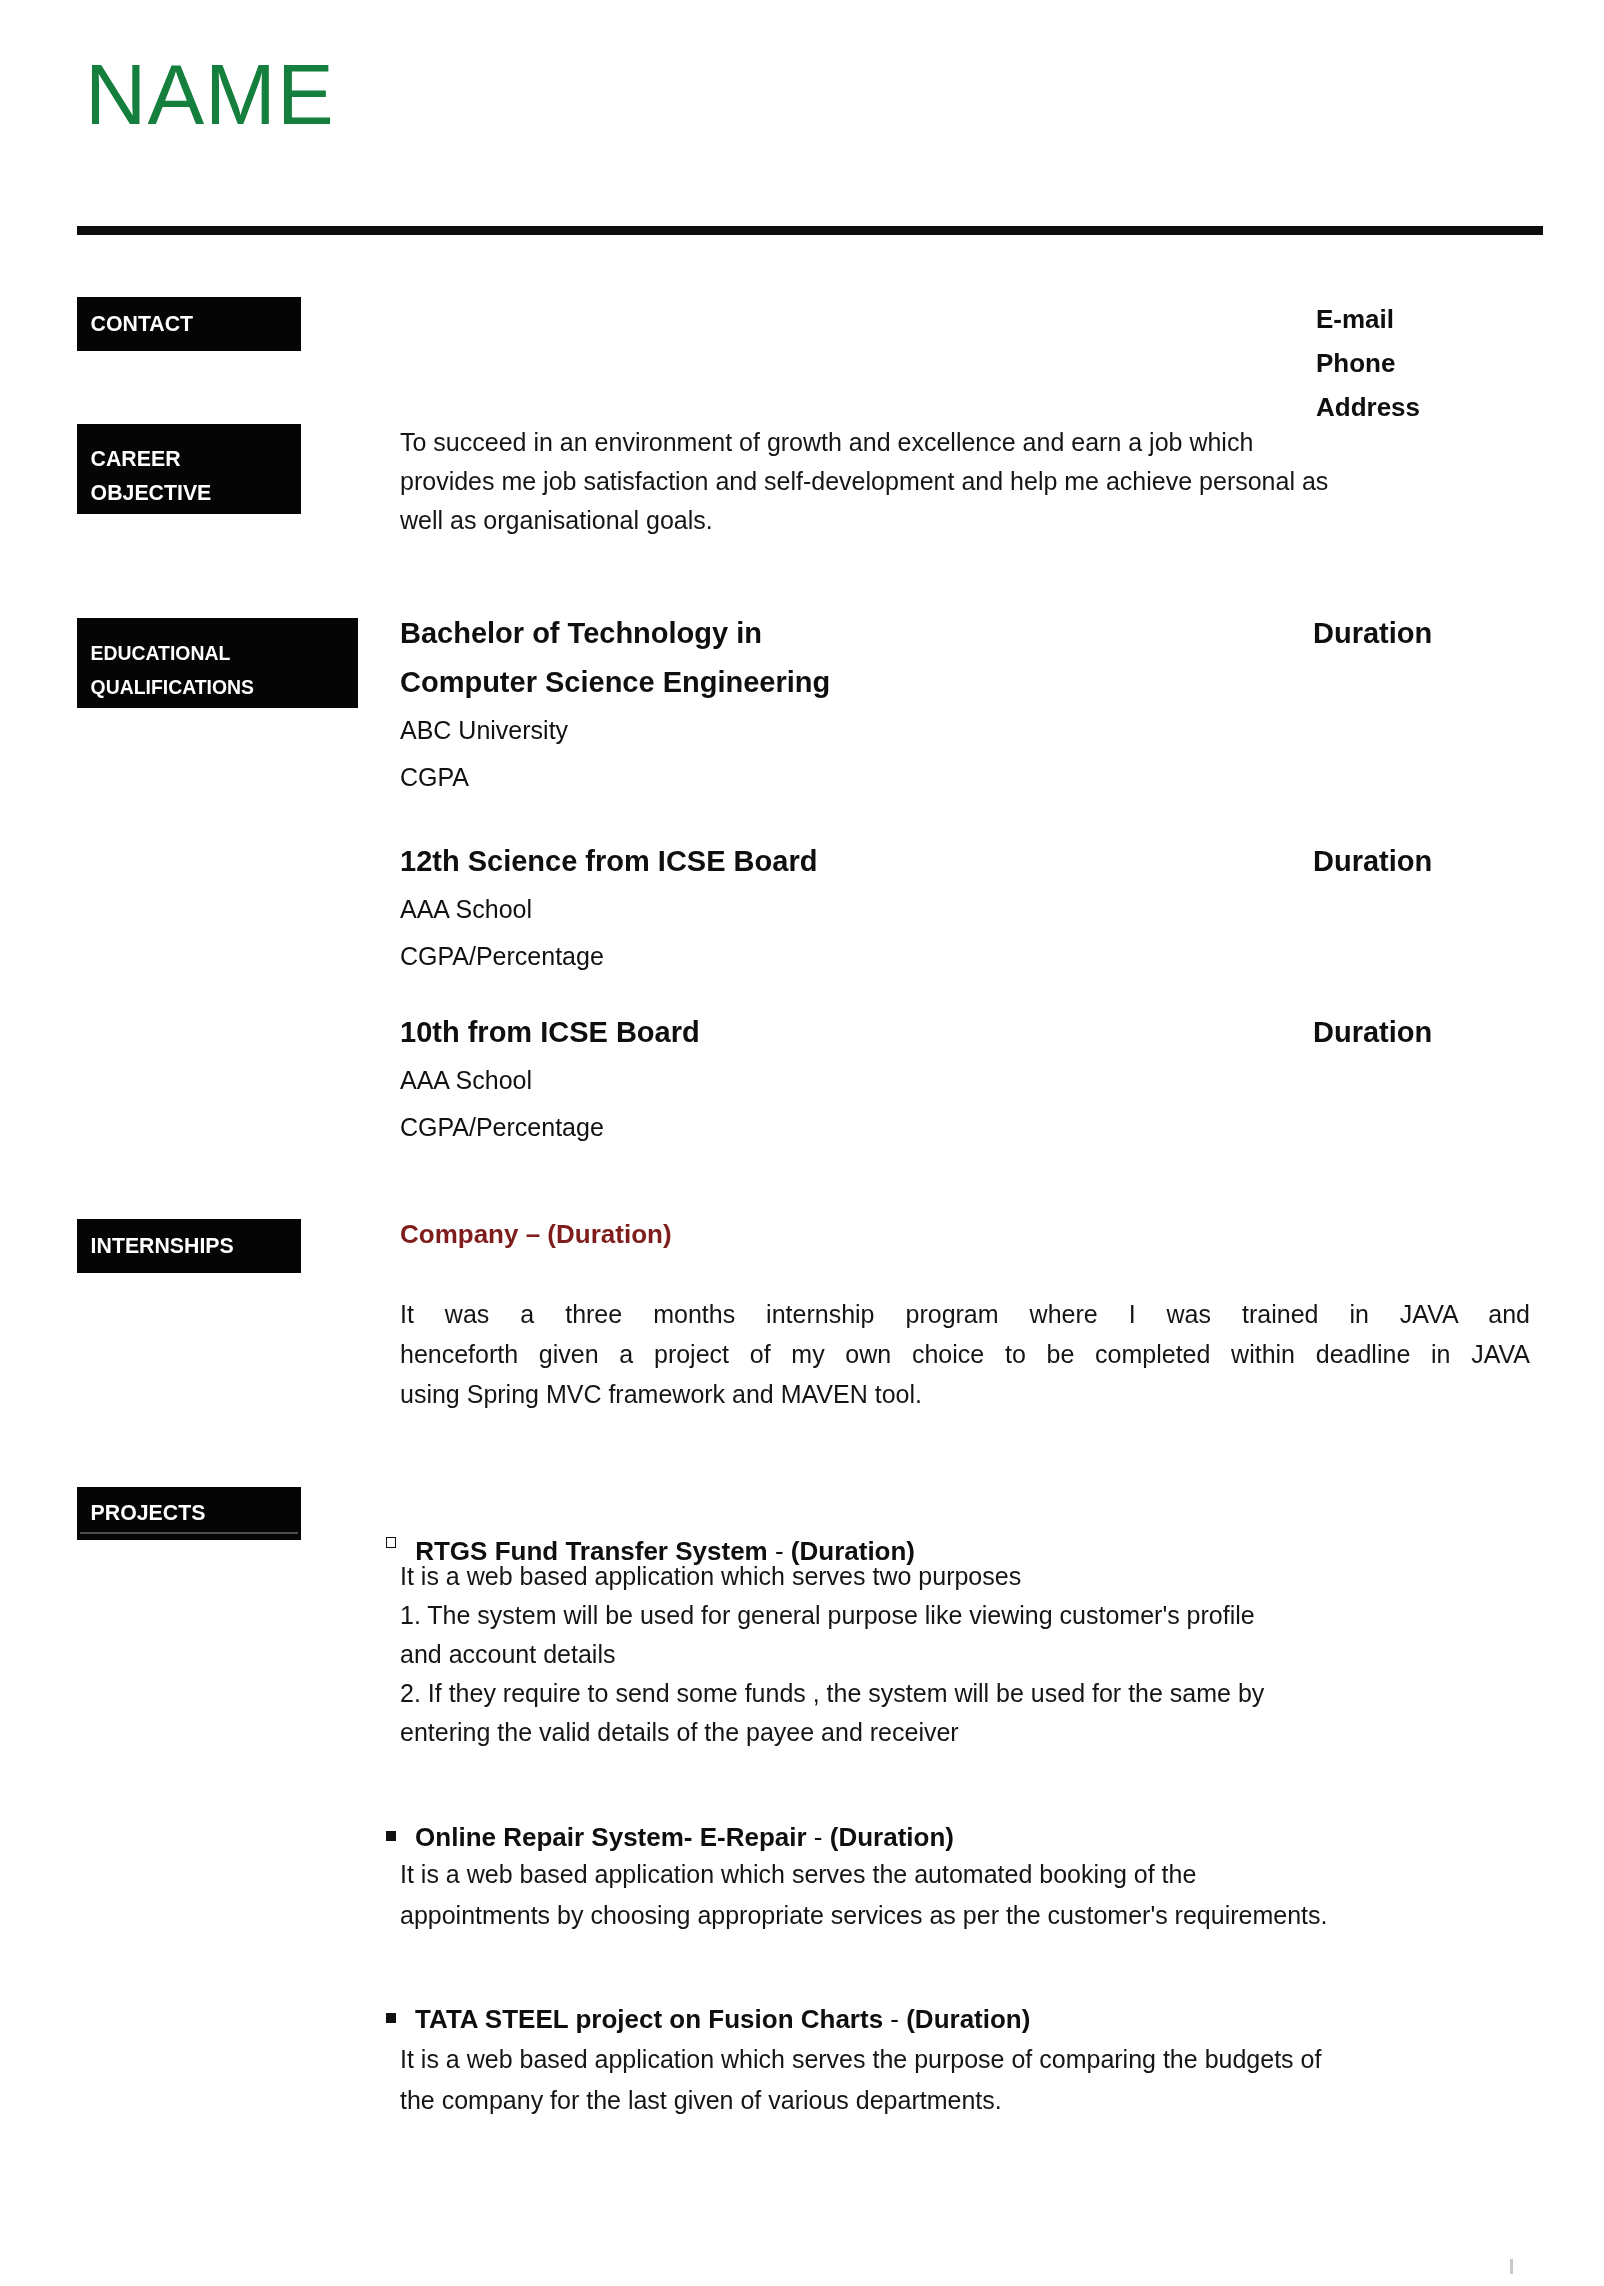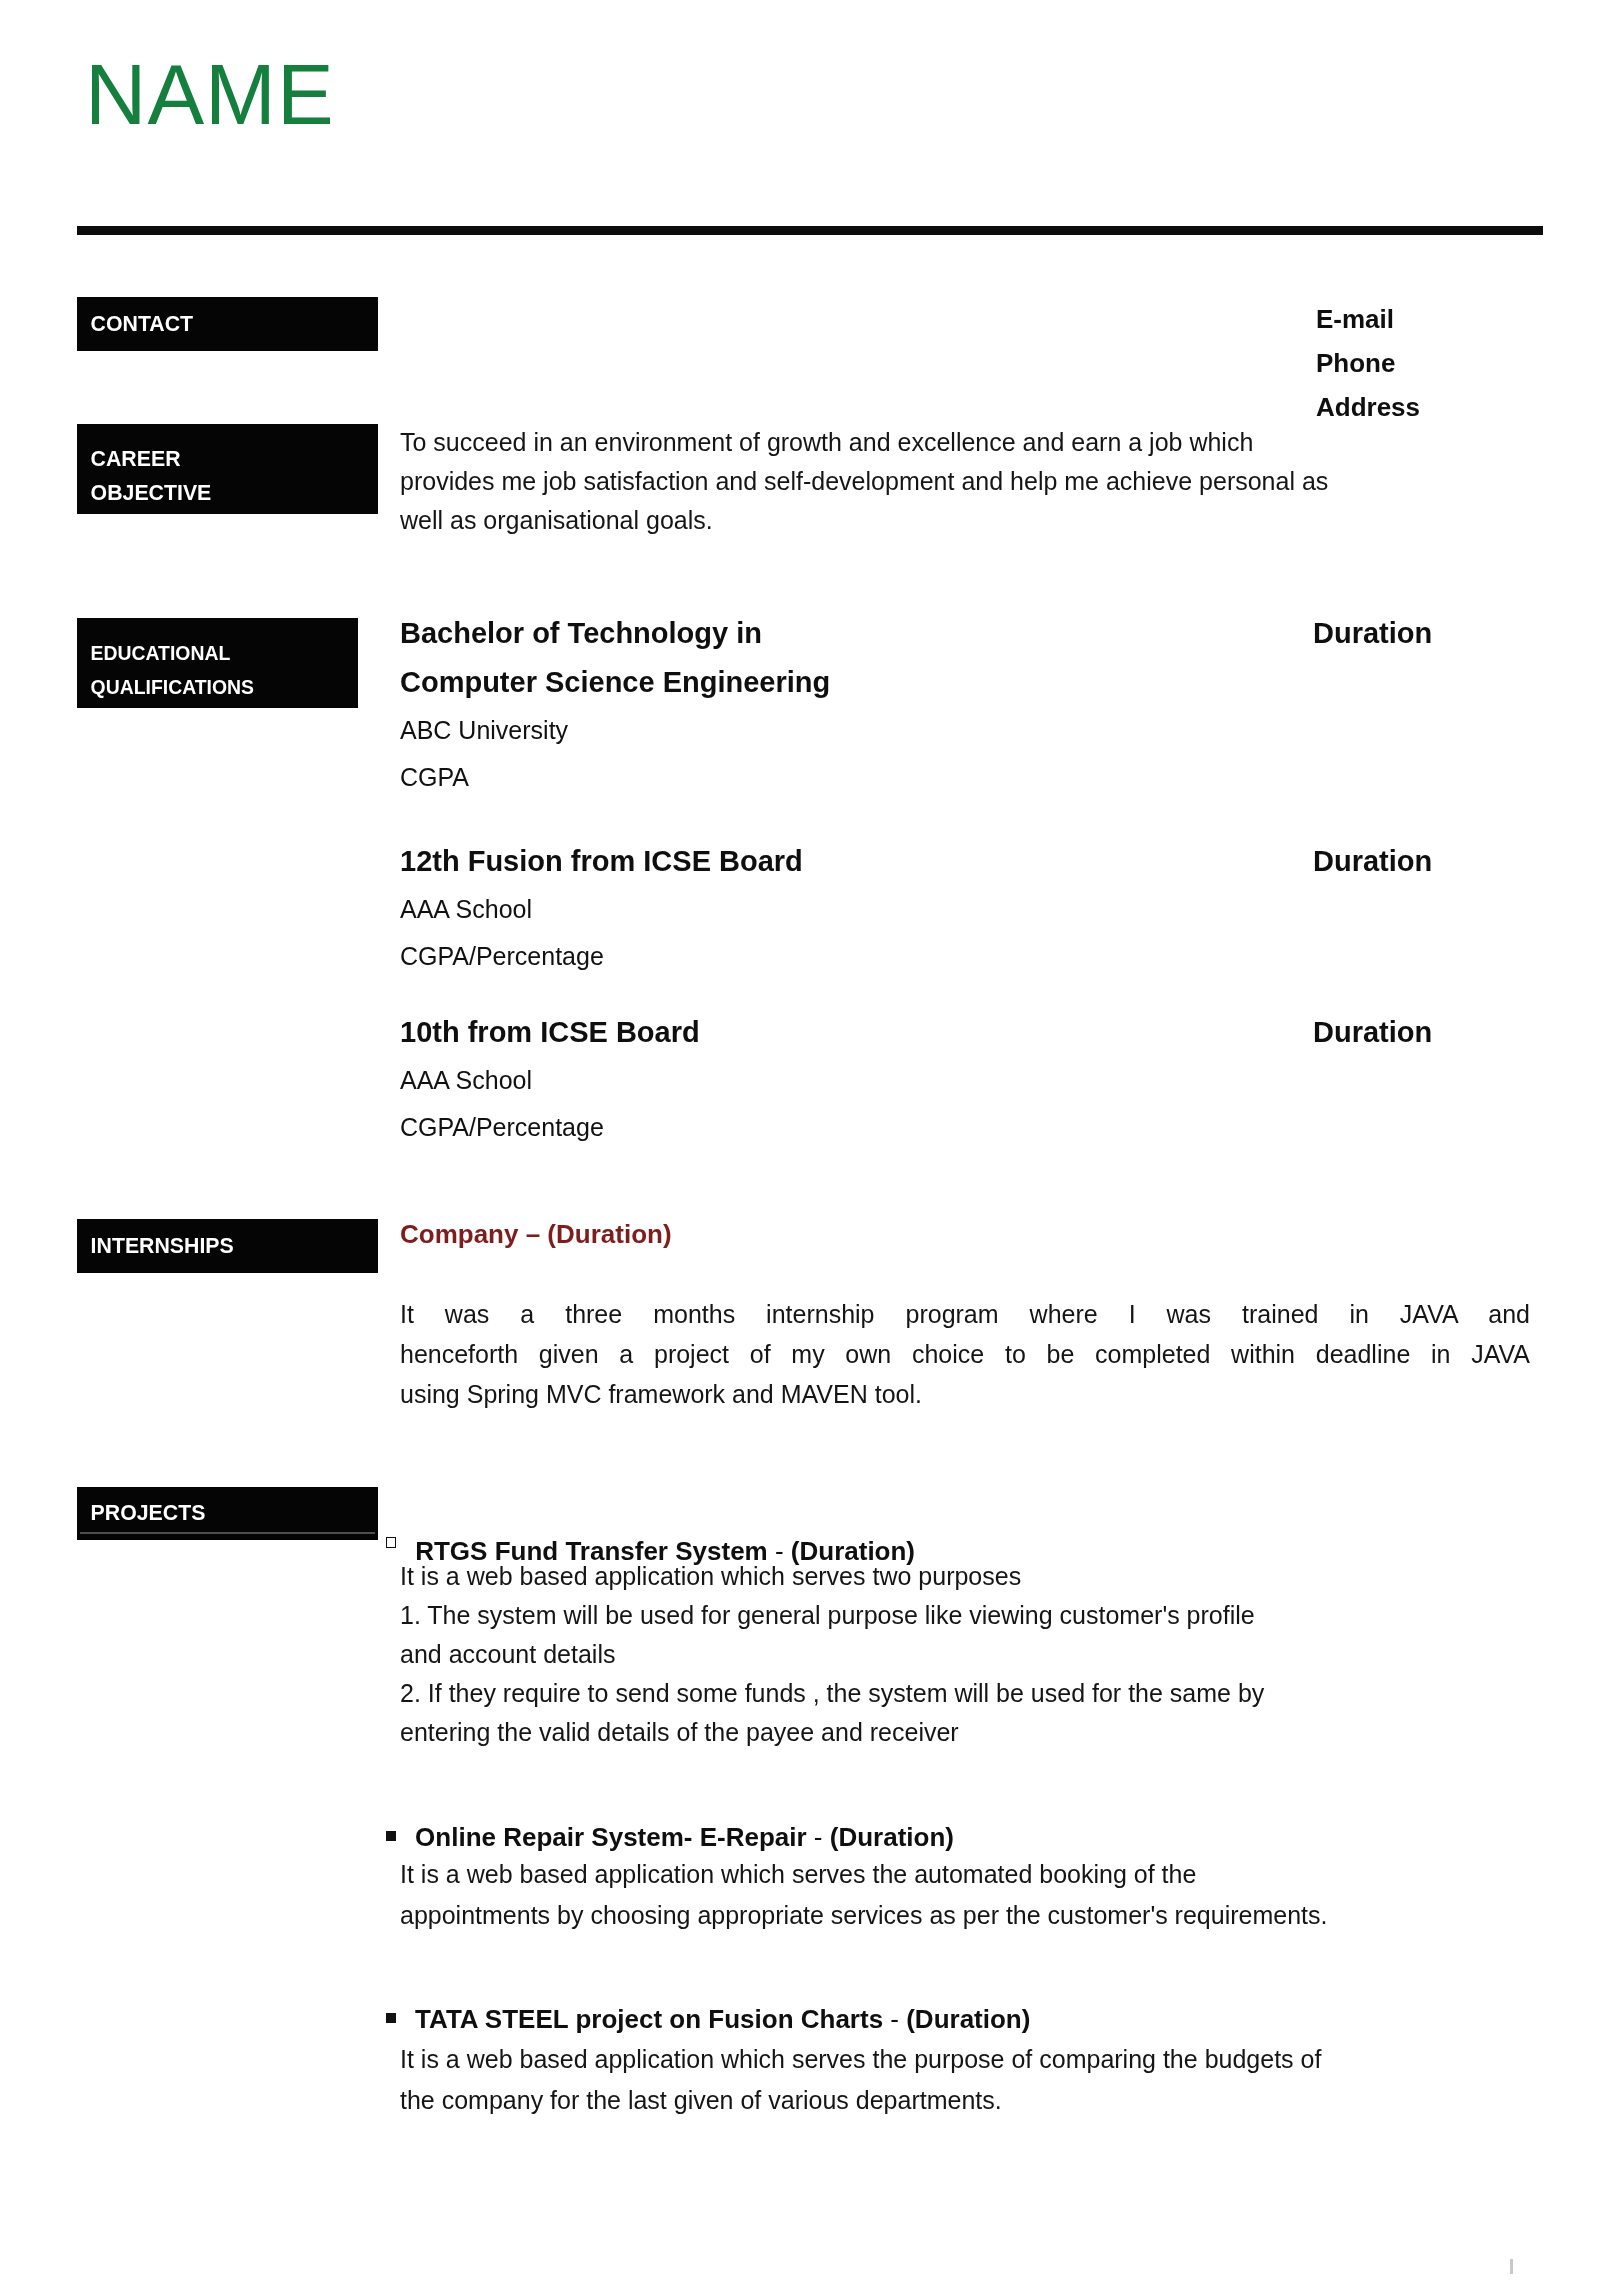--- a/index.html
+++ b/index.html
@@ -15,21 +15,21 @@
   .abs{position:absolute;}
   .resume-name{
     left:85px; top:50px;
     font-size:85px; font-weight:normal; color:#15803d;
     letter-spacing:1px; line-height:1.05;
   }
   .header-rule{
     left:77px; top:226px; width:1466px; height:8.7px; background:#0d0d0d;
   }
   .label-box{
-    left:77px; width:301px; background:#050505; color:#ffffff;
+    left:77px; width:224px; background:#050505; color:#ffffff;
     font-weight:bold; padding-left:13.6px; box-sizing:border-box;
   }
   .label-box.single{height:54px; line-height:54px; font-size:21.3px;}
   .label-box.double{height:90px; padding-top:18px; font-size:21.3px;}
   .label-box.double .lbl-line{line-height:34px;}
   .label-box.edu{width:281px; font-size:19.4px;}
   .projects-inner-line{
     position:absolute; left:2.9px; right:2.9px; bottom:5.8px; height:1.9px;
     background:#8a8a8a; opacity:0.55;
   }
@@ -107,21 +107,21 @@
   <div class="abs edu-item" style="top:609px;">
     <div class="edu-duration">Duration</div>
     <div class="edu-title-line">Bachelor of Technology in</div>
     <div class="edu-title-line">Computer Science Engineering</div>
     <div class="edu-sub">ABC University</div>
     <div class="edu-sub">CGPA</div>
   </div>
 
   <div class="abs edu-item" style="top:837px;">
     <div class="edu-duration">Duration</div>
-    <div class="edu-title-line">12th Fusion from ICSE Board</div>
+    <div class="edu-title-line">12th Science from ICSE Board</div>
     <div class="edu-sub">AAA School</div>
     <div class="edu-sub">CGPA/Percentage</div>
   </div>
 
   <div class="abs edu-item" style="top:1008px;">
     <div class="edu-duration">Duration</div>
     <div class="edu-title-line">10th from ICSE Board</div>
     <div class="edu-sub">AAA School</div>
     <div class="edu-sub">CGPA/Percentage</div>
   </div>

